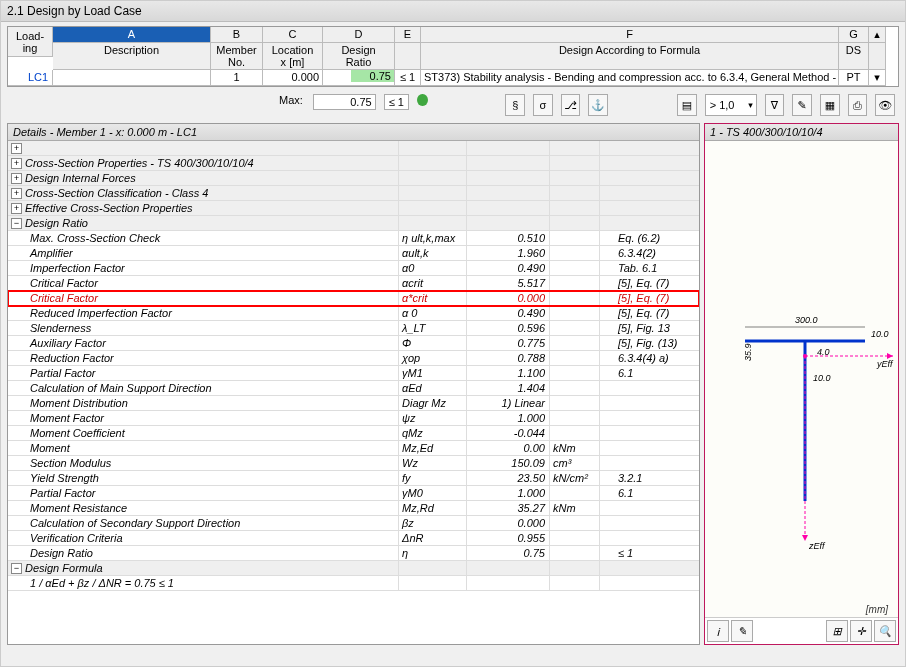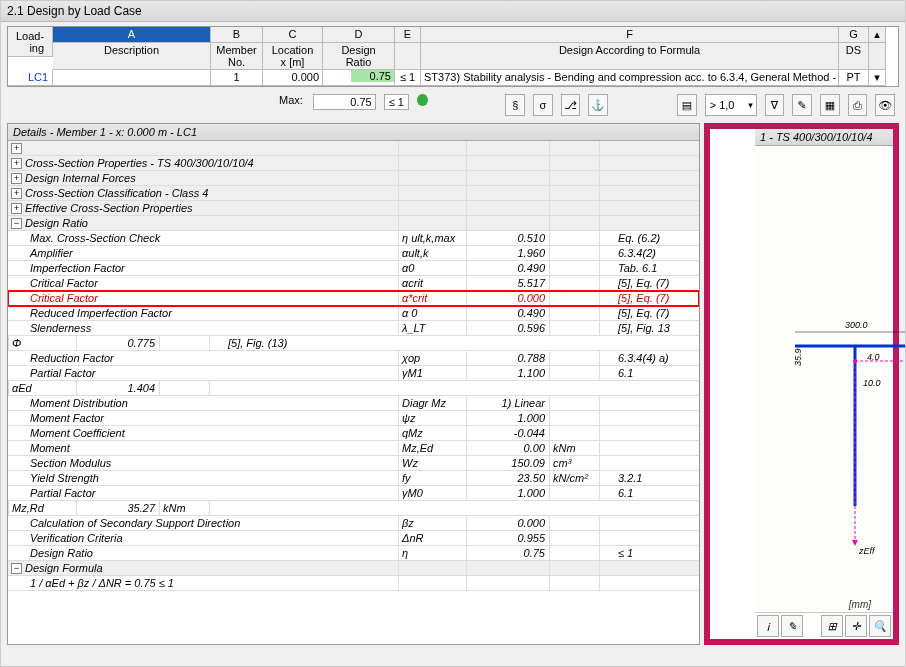--- a/index.html
+++ b/index.html
@@ -71,36 +71,36 @@
   .drow.group { background:#efefef;}
   .dcol-label { flex:1; display:flex; align-items:center; padding-left:3px; overflow:hidden;white-space:nowrap;}
   .dcol-sym { width:68px; border-left:1px solid #ddd; padding-left:3px; display:flex;align-items:center;}
   .dcol-val { width:83px; border-left:1px solid #ddd; text-align:left; padding-right:4px; display:flex;align-items:center;justify-content:flex-end;}
   .dcol-unit { width:50px; border-left:1px solid #ddd; padding-left:3px;display:flex;align-items:center;}
   .dcol-eq { width:100px; border-left:1px solid #ddd; padding-left:18px;display:flex;align-items:center;}
   .expander { width:11px; height:11px; border:1px solid #888; display:inline-flex;align-items:center;justify-content:center; font-size:9px; line-height:1; margin-right:3px; background:#fff;}
   .indent1 { padding-left:22px !important;}
   .highlight-row { outline:2px solid #ff0000; outline-offset:-1px; color:#c00;}
   .highlight-row .dcol-sym,.highlight-row .dcol-val{color:#c00;}
-  .section-pane { width:195px; border:6px solid #be185d; display:flex; flex-direction:column; background:#fff;padding-left:45px;}
+  .section-pane { width:195px; border:1px solid #be185d; display:flex; flex-direction:column; background:#fff;}
   .section-canvas { flex:1; position:relative; background:#fdfdf9;}
   .sec-drawing { position:absolute; top:170px; left:30px; right:10px;}
   .dim-text { font-size:9px; fill:#000;}
   .pink-line { stroke:#ff00aa; stroke-width:1;}
   .sec-footer { display:flex; gap:2px; padding:2px; justify-content:space-between; align-items:center; border-top:1px solid #ccc;}
   .unit-label { text-align:right; padding-right:6px; font-size:10px; color:#333;}
 </style>
 </head>
 <body>
 
 <div class="title-bar">2.1 Design by Load Case</div>
 
 <div class="upper-grid">
   <div class="grid-header-row">
-    <div class="grid-cell col-loading" rowspan="2" style="white-space:pre-line; height:30px; display:flex;align-items:center;justify-content:center;text-align:right;">Load-
+    <div class="grid-cell col-loading" rowspan="2" style="white-space:pre-line; height:30px; display:flex;align-items:center;justify-content:center;">Load-
 ing</div>
     <div style="display:flex;flex-direction:column;flex:1;">
       <div style="display:flex;">
         <div class="grid-cell col-A header-top">A</div>
         <div class="grid-cell col-B">B</div>
         <div class="grid-cell col-C">C</div>
         <div class="grid-cell col-D">D</div>
         <div class="grid-cell col-E">E</div>
         <div class="grid-cell col-F">F</div>
         <div class="grid-cell col-G">G</div>
@@ -261,40 +261,42 @@
           <div class="dcol-eq">[5], Eq. (7)</div>
         </div>
         <div class="drow">
           <div class="dcol-label indent1">Slenderness</div>
           <div class="dcol-sym">λ_LT</div>
           <div class="dcol-val">0.596</div>
           <div class="dcol-unit"></div>
           <div class="dcol-eq">[5], Fig. 13</div>
         </div>
         <div class="drow">
+          <div class="dcol-label indent1">Auxiliary Factor</div>
           <div class="dcol-sym">Φ</div>
           <div class="dcol-val">0.775</div>
           <div class="dcol-unit"></div>
           <div class="dcol-eq">[5], Fig. (13)</div>
         </div>
         <div class="drow">
           <div class="dcol-label indent1">Reduction Factor</div>
           <div class="dcol-sym">χop</div>
           <div class="dcol-val">0.788</div>
           <div class="dcol-unit"></div>
           <div class="dcol-eq">6.3.4(4) a)</div>
         </div>
         <div class="drow">
           <div class="dcol-label indent1">Partial Factor</div>
           <div class="dcol-sym">γM1</div>
           <div class="dcol-val">1.100</div>
           <div class="dcol-unit"></div>
           <div class="dcol-eq">6.1</div>
         </div>
         <div class="drow">
+          <div class="dcol-label indent1">Calculation of Main Support Direction</div>
           <div class="dcol-sym">αEd</div>
           <div class="dcol-val">1.404</div>
           <div class="dcol-unit"></div>
           <div class="dcol-eq"></div>
         </div>
         <div class="drow">
           <div class="dcol-label indent1">Moment Distribution</div>
           <div class="dcol-sym">Diagr Mz</div>
           <div class="dcol-val">1) Linear</div>
           <div class="dcol-unit"></div>
@@ -336,20 +338,21 @@
           <div class="dcol-eq">3.2.1</div>
         </div>
         <div class="drow">
           <div class="dcol-label indent1">Partial Factor</div>
           <div class="dcol-sym">γM0</div>
           <div class="dcol-val">1.000</div>
           <div class="dcol-unit"></div>
           <div class="dcol-eq">6.1</div>
         </div>
         <div class="drow">
+          <div class="dcol-label indent1">Moment Resistance</div>
           <div class="dcol-sym">Mz,Rd</div>
           <div class="dcol-val">35.27</div>
           <div class="dcol-unit">kNm</div>
           <div class="dcol-eq"></div>
         </div>
         <div class="drow">
           <div class="dcol-label indent1">Calculation of Secondary Support Direction</div>
           <div class="dcol-sym">βz</div>
           <div class="dcol-val">0.000</div>
           <div class="dcol-unit"></div>
@@ -406,21 +409,21 @@
         <text x="-5" y="110" class="dim-text" transform="rotate(-90 -5 110)">400.0</text>
         <text x="16" y="50" class="dim-text" transform="rotate(-90 16 50)">35.9</text>
 
         <line x1="70" y1="45" x2="158" y2="45" class="pink-line" stroke-dasharray="3,2"></line>
         <polygon points="158,45 152,42 152,48" fill="#ff00aa"></polygon>
         <text x="142" y="56" class="dim-text" fill="#ff00aa">yEff</text>
         <line x1="70" y1="45" x2="70" y2="230" class="pink-line" stroke-dasharray="3,2"></line>
         <polygon points="70,230 67,224 73,224" fill="#ff00aa"></polygon>
         <text x="74" y="238" class="dim-text" fill="#ff00aa">zEff</text>
       </svg>
-      <div class="unit-label" style="position:absolute;bottom:2px;right:16px;">[mm]</div>
+      <div class="unit-label" style="position:absolute;bottom:2px;right:4px;">[mm]</div>
     </div>
     <div class="sec-footer">
       <div style="display:flex;gap:2px;">
         <span class="tbtn">ℹ</span>
         <span class="tbtn">✎</span>
       </div>
       <div style="display:flex;gap:2px;">
         <span class="tbtn">⊞</span>
         <span class="tbtn">✛</span>
         <span class="tbtn">🔍</span>

